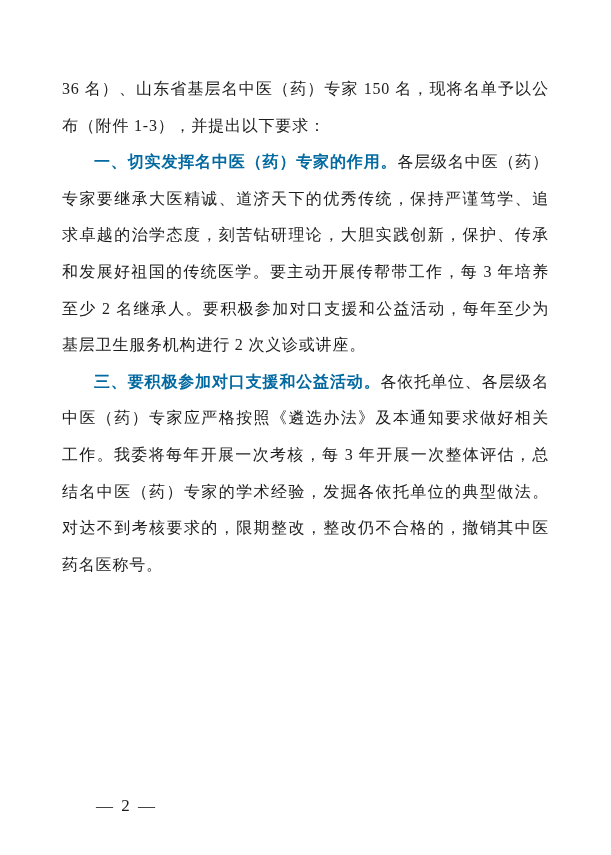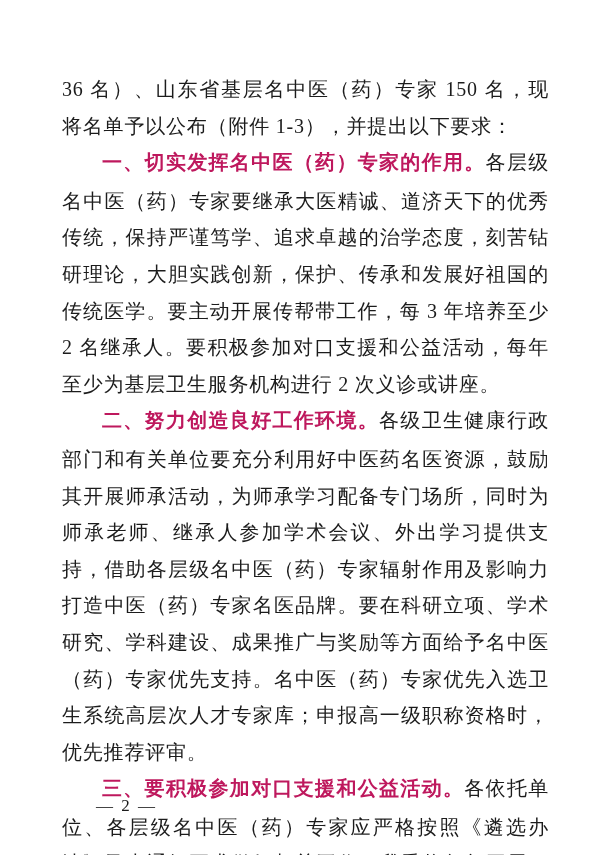--- a/index.html
+++ b/index.html
@@ -16,50 +16,49 @@
     color: #1c1c1c;
   }
   .page-content {
     position: absolute;
     left: 62px;
     top: 71px;
     width: 487px;
   }
   .para {
     margin: 0;
-    font-size: 20px;
+    font-size: 16px;
     line-height: 36.6px;
     text-align: justify;
     letter-spacing: 0.8px;
   }
   .para.indent {
     text-indent: 2em;
   }
   .bold-lead {
     font-weight: bold;
-    color: #be185d;
-    font-family: Liberation Mono, monospace;
+    color: #0369a1;
+    font-family: Liberation Serif, serif;
   }
   .page-footer {
     position: absolute;
     left: 96px;
     top: 796px;
     font-size: 17px;
     letter-spacing: 2px;
     color: #1c1c1c;
   }
 </style>
 </head>
 <body>
 
 <div class="page-content">
 
   <p class="para"><span>36 名）、山东省基层名中医（药）专家 150 名，现将名单予以公布（附件 1-3），并提出以下要求：</span></p>
 
   <p class="para indent"><span class="bold-lead">一、切实发挥名中医（药）专家的作用。</span><span>各层级名中医（药）专家要继承大医精诚、道济天下的优秀传统，保持严谨笃学、追求卓越的治学态度，刻苦钻研理论，大胆实践创新，保护、传承和发展好祖国的传统医学。要主动开展传帮带工作，每 3 年培养至少 2 名继承人。要积极参加对口支援和公益活动，每年至少为基层卫生服务机构进行 2 次义诊或讲座。</span></p>
 
-  <p class="para indent"><span class="bold-lead">二、努力创造良好工作环境。</span><span>各级卫生健康行政部门和有关单位要充分利用好中医药名医资源，鼓励其开展师承活动，为师承学习配备专门场所，同时为师承老师、继承人参加学术会议、外出学习提供支持，借助各层级名中医（药）专家辐射作用及影响力打造中医（药）专家名医品牌。要在科研立项、学术研究、学科建设、成果推广与奖励等方面给予名中医（药）专家优先支持。名中医（药）专家优先入选卫生系统高层次人才专家库；申报高一级职称资格时，优先推荐评审。</span></p>
 
   <p class="para indent"><span class="bold-lead">三、要积极参加对口支援和公益活动。</span><span>各依托单位、各层级名中医（药）专家应严格按照《遴选办法》及本通知要求做好相关工作。我委将每年开展一次考核，每 3 年开展一次整体评估，总结名中医（药）专家的学术经验，发掘各依托单位的典型做法。对达不到考核要求的，限期整改，整改仍不合格的，撤销其中医药名医称号。</span></p>
 
 </div>
 
 <div class="page-footer"><span>— 2 —</span></div>
 
 </body></html>

